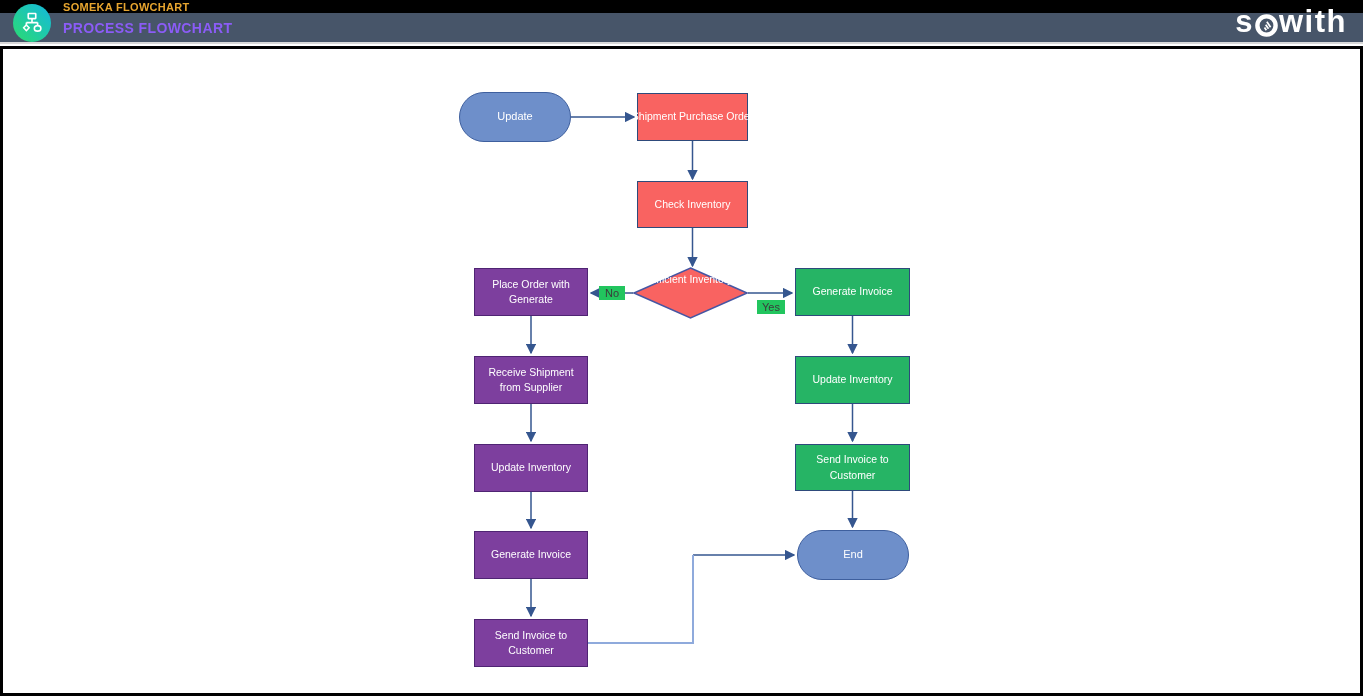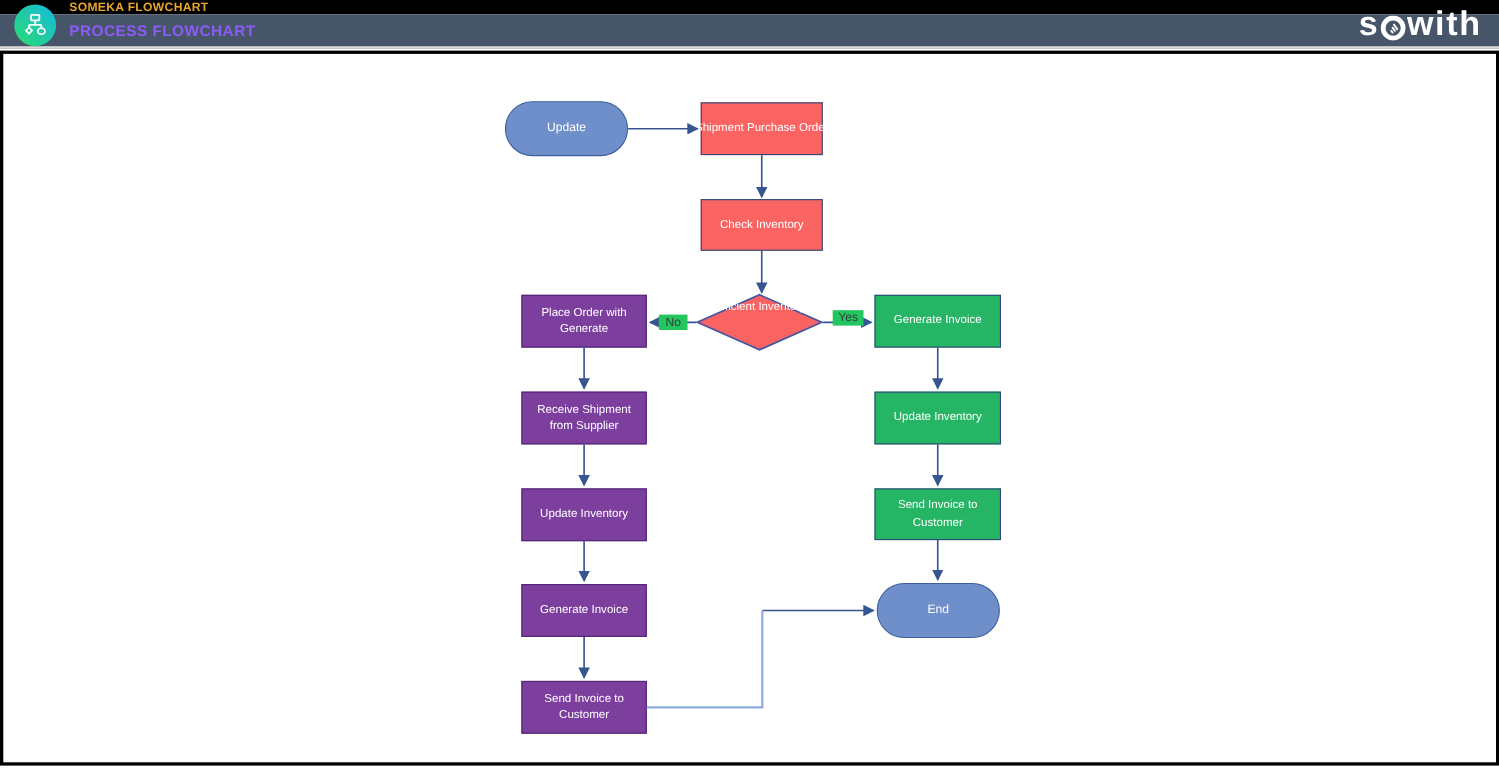--- a/index.html
+++ b/index.html
@@ -75,21 +75,21 @@
   .diamond-label {
     position: absolute; left: 639px; top: 272px; width: 104px; z-index: 3;
     text-align: center; color: #ffffff; font-size: 10.5px; line-height: 1.5;
   }
   .edge-label {
     position: absolute; z-index: 3; background: #22c55e;
     font-size: 11px; color: #3b3b3b; text-align: center; padding: 0 2px;
     line-height: 14px;
   }
   .edge-label.no  { left: 599px; top: 286px; width: 26px; }
-  .edge-label.yes { left: 757px; top: 282px; width: 28px; }
+  .edge-label.yes { left: 757px; top: 300px; width: 28px; }
 
   .wires {
     position: absolute; left: 0; top: 0; width: 1363px; height: 700px;
     z-index: 2; pointer-events: none;
   }
 </style>
 </head>
 <body>
 
 <div class="topbar"></div>

